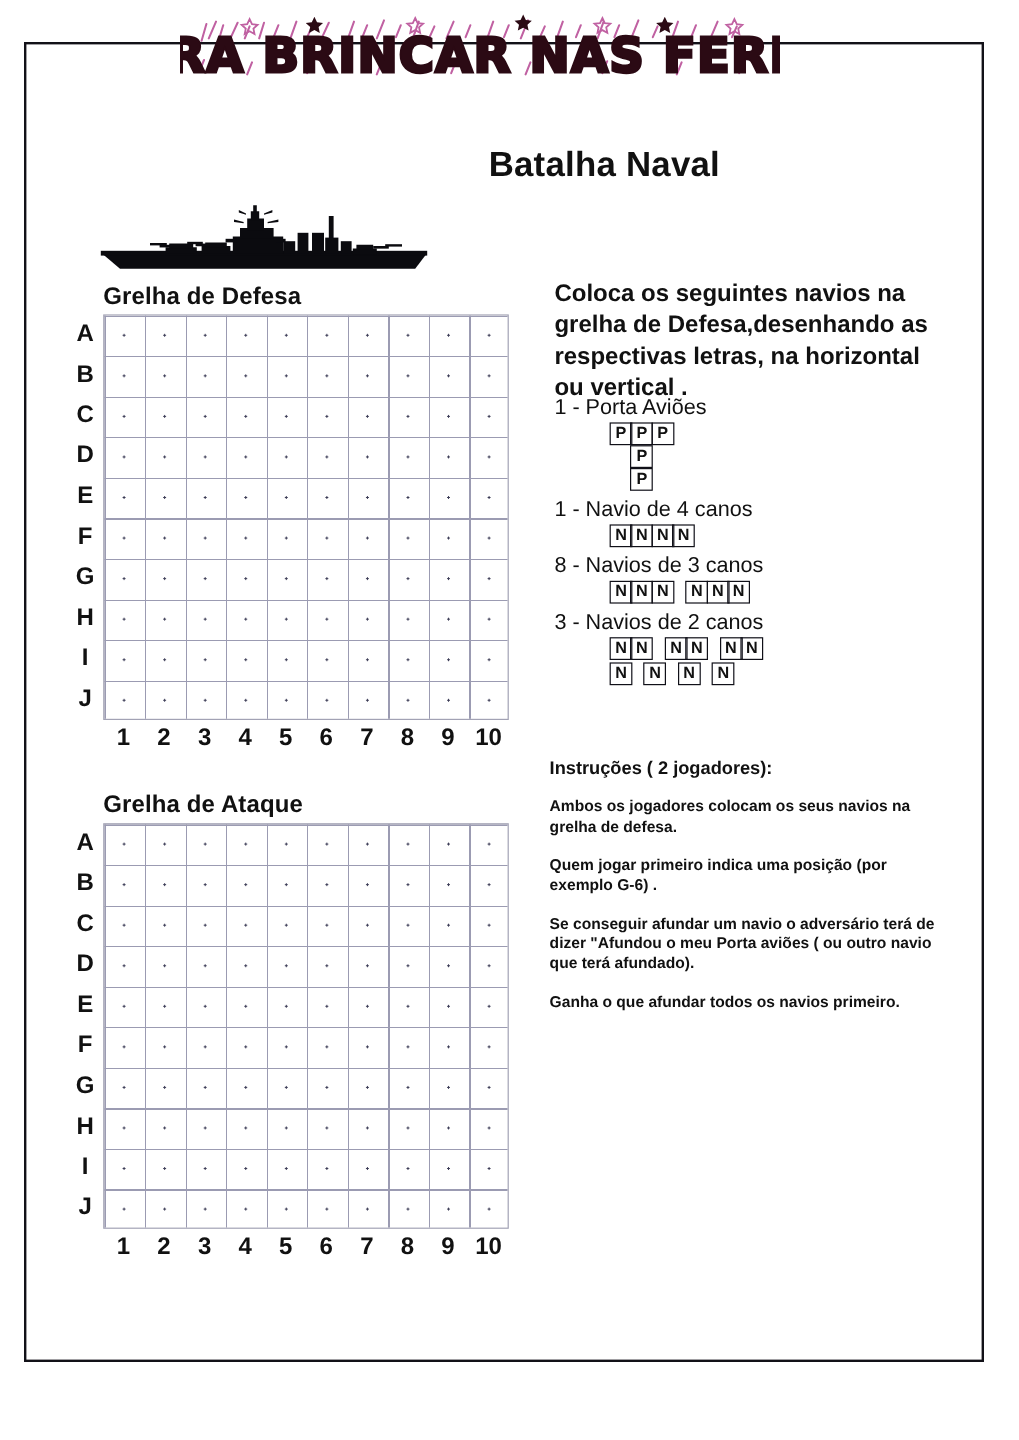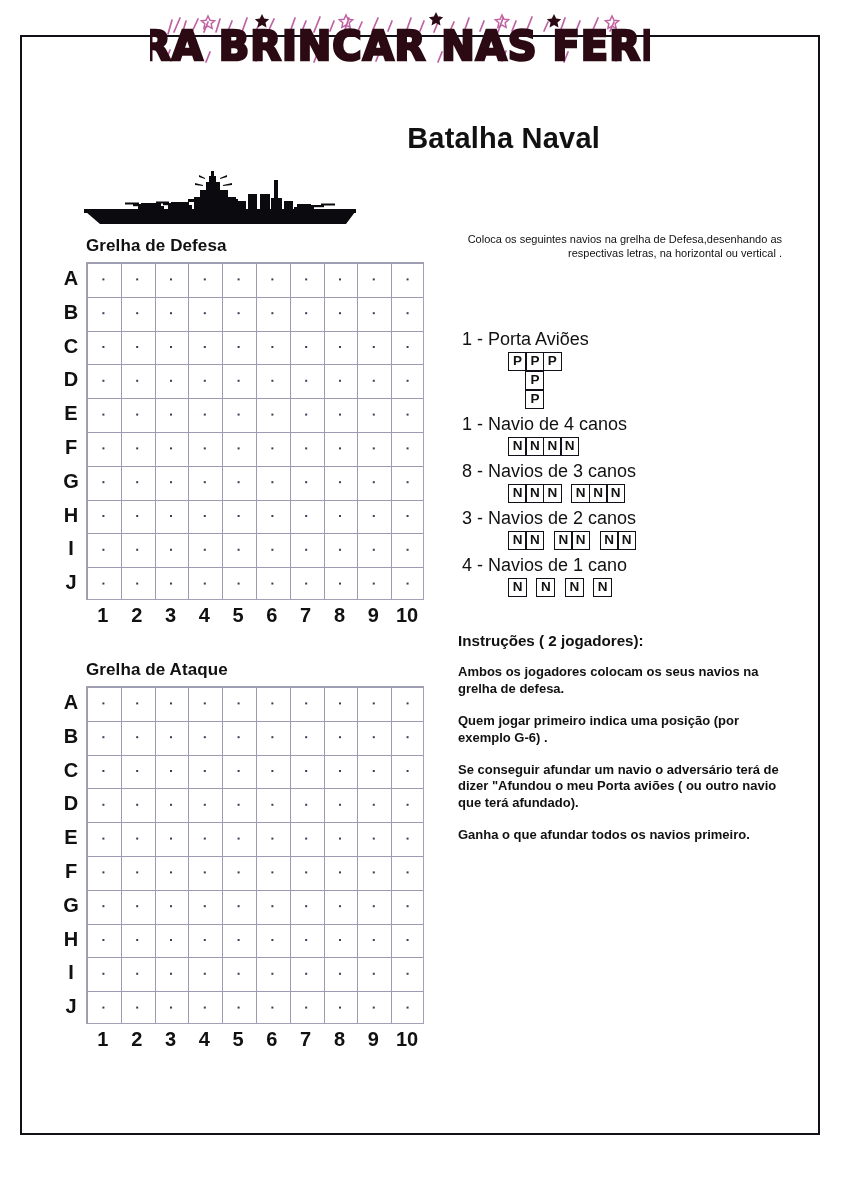--- a/index.html
+++ b/index.html
@@ -26,21 +26,21 @@
 
   
   .main-title{
     position:absolute;left:310px;top:122px;width:290px;
     text-align:right;font-size:29px;font-weight:bold;letter-spacing:.2px;
   }
   .ship-art{position:absolute;left:78px;top:168px;width:285px;height:62px;}
   .ship-art svg{display:block;width:100%;height:100%;}
 
   .grid-caption{
-    position:absolute;font-size:17px;font-weight:bold;letter-spacing:.1px;
+    position:absolute;font-size:20px;font-weight:bold;letter-spacing:.1px;
   }
   #cap-defesa{left:86px;top:236px;}
   #cap-ataque{left:86px;top:660px;}
 
   
   .grid-block{position:absolute;}
   #grid-defesa{left:56px;top:262px;}
   #grid-ataque{left:56px;top:686px;}
 
   .grid-row-labels{
@@ -71,21 +71,21 @@
     position:absolute;left:30px;top:342px;width:338px;
     display:flex;
   }
   .col-label{
     flex:1;text-align:center;font-size:20px;font-weight:bold;
   }
 
   
   .intro-text{
     position:absolute;left:462px;top:232px;width:320px;
-    font-size:11px;font-weight:normal;line-height:1.30;text-align:right;
+    font-size:20px;font-weight:bold;line-height:1.30;
   }
   .ships-area{position:absolute;left:462px;top:326px;width:330px;}
   .ship-group{margin-bottom:2px;}
   .ship-label{
     font-size:18px;font-weight:normal;line-height:1.45;
   }
   .ship-shapes{display:flex;align-items:flex-start;margin-left:46px;gap:11px;}
   .ship-shape{display:flex;flex-direction:column;}
   .shape-row{display:flex;}
   .cell{
@@ -317,21 +317,20 @@
         </div>
         <div class="ship-shape">
           <div class="shape-row">
             <div class="cell">N</div>
             <div class="cell">N</div>
           </div>
         </div>
       </div>
     </div>
     <div class="ship-group">
-      <div class="ship-label">4 - Navios de 1 cano</div>
       <div class="ship-shapes">
         <div class="ship-shape">
           <div class="shape-row">
             <div class="cell">N</div>
           </div>
         </div>
         <div class="ship-shape">
           <div class="shape-row">
             <div class="cell">N</div>
           </div>

